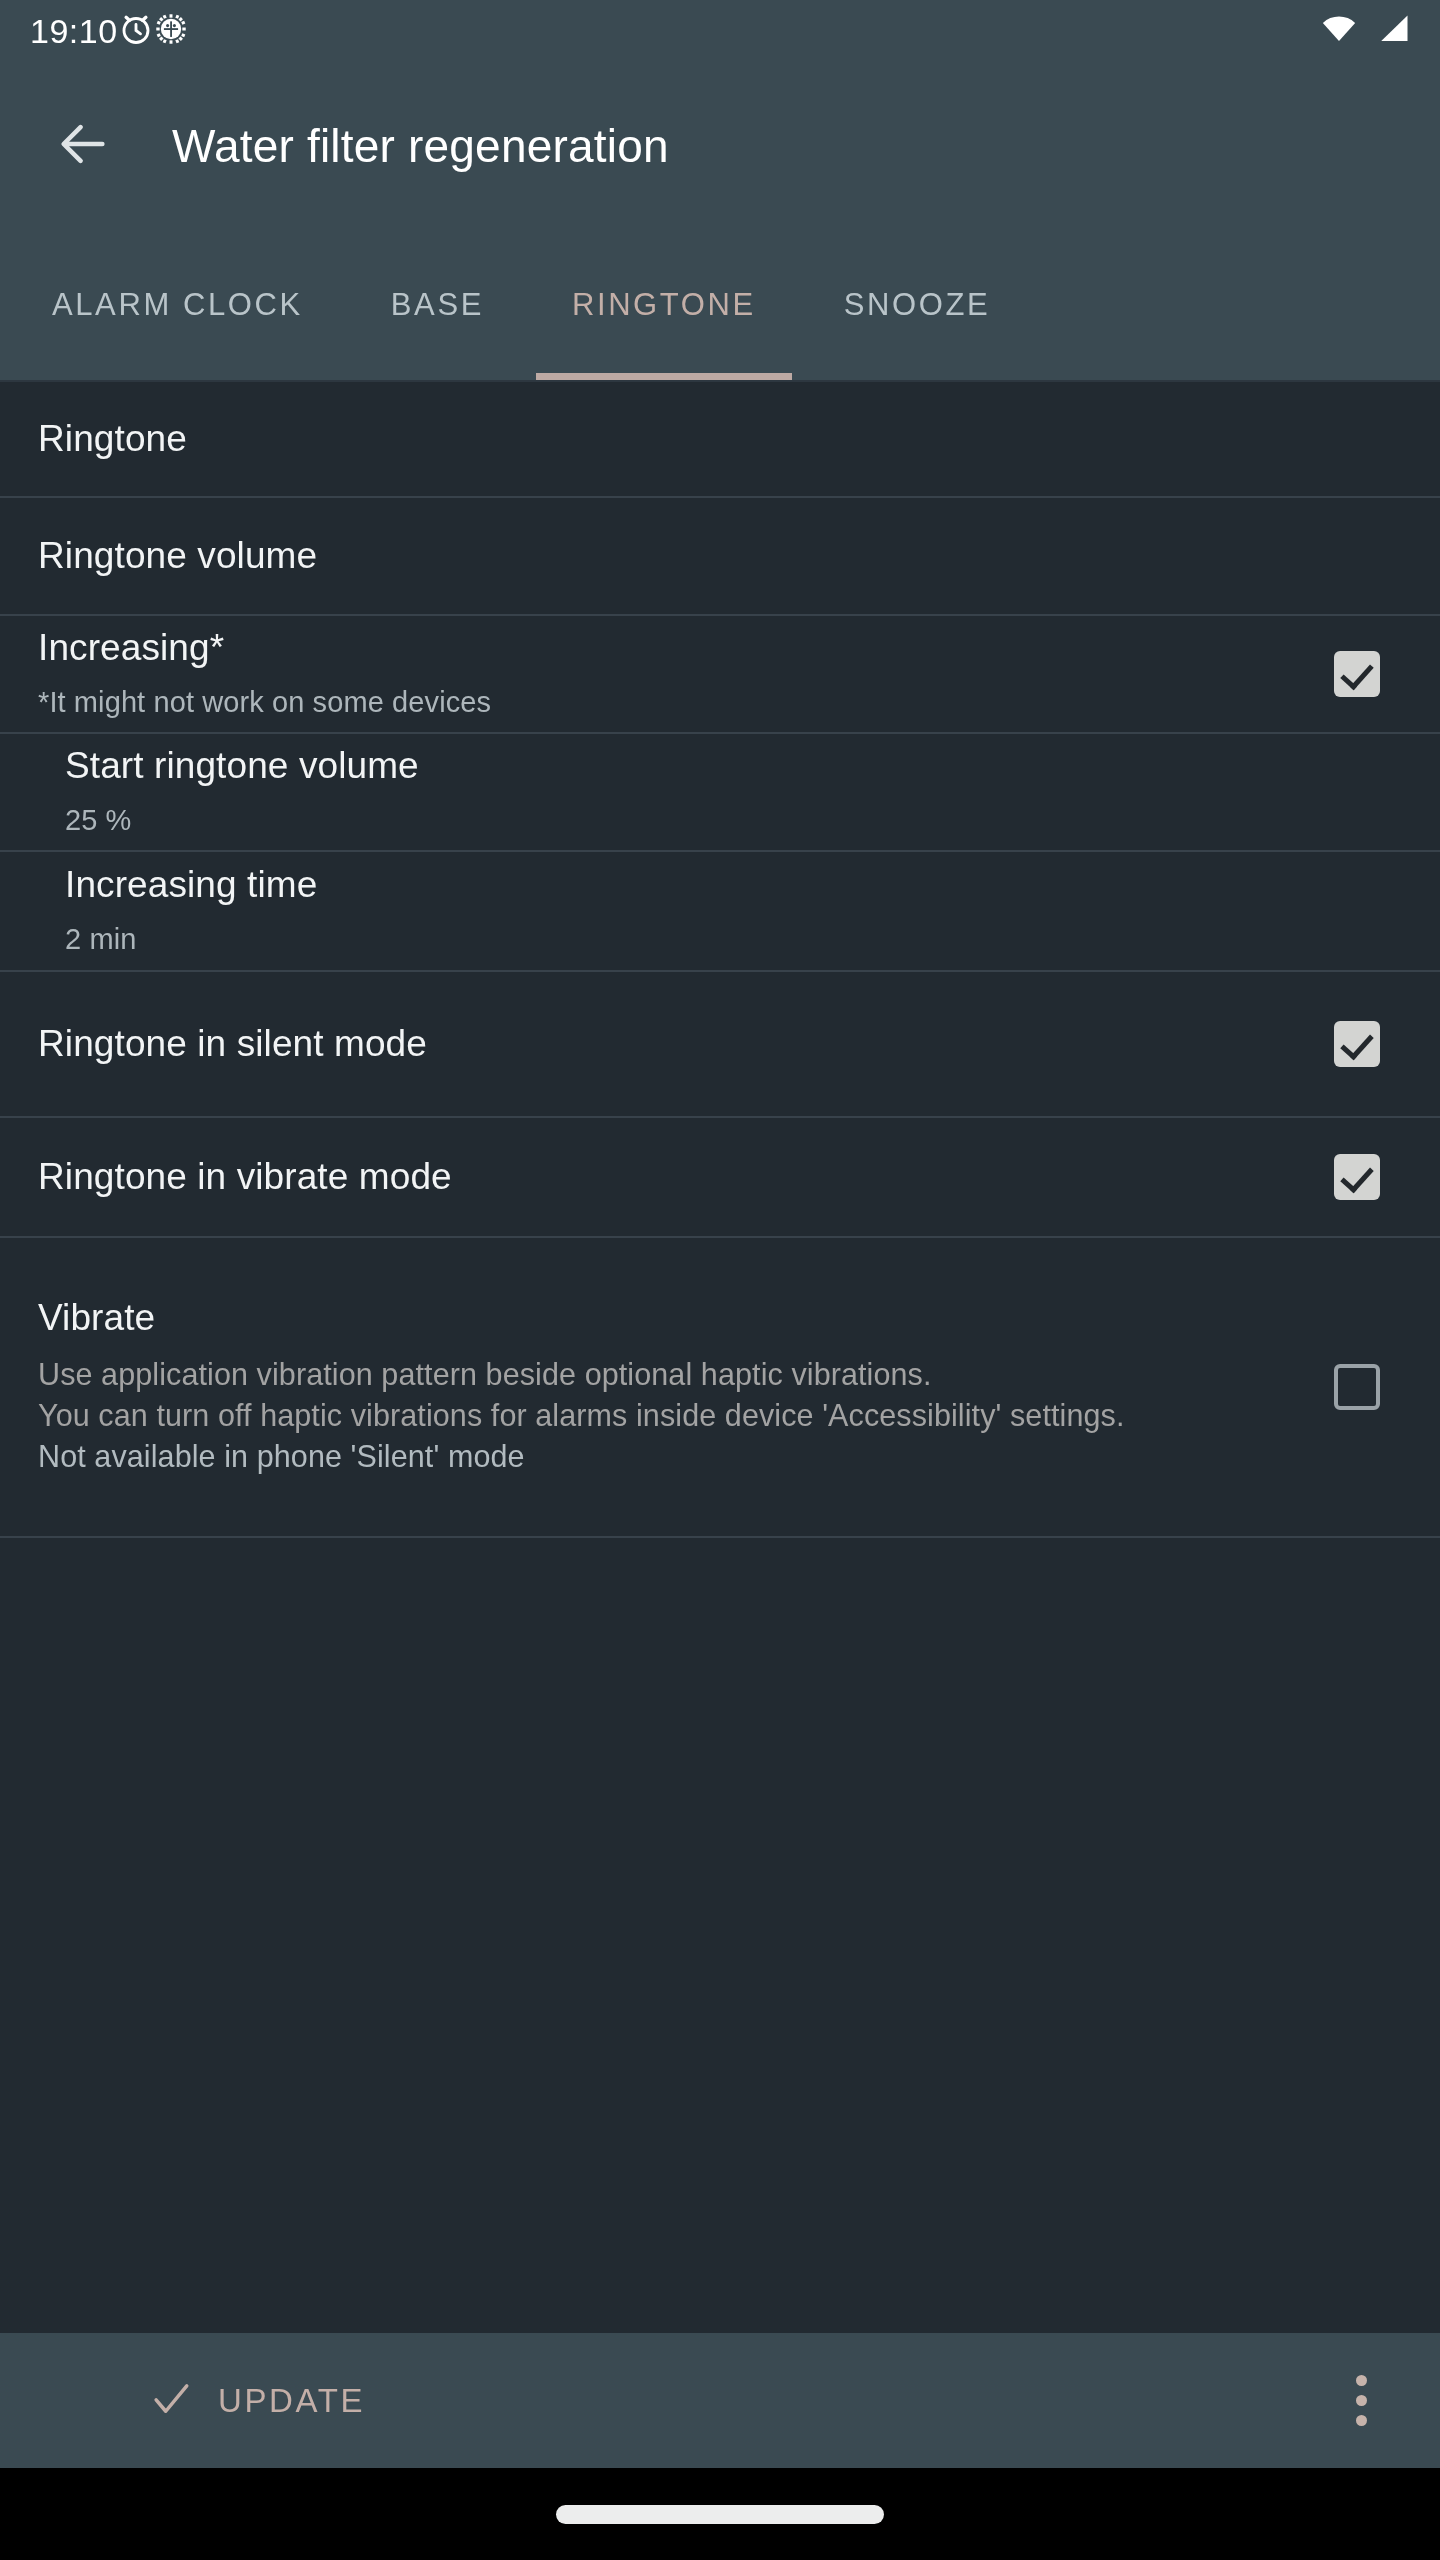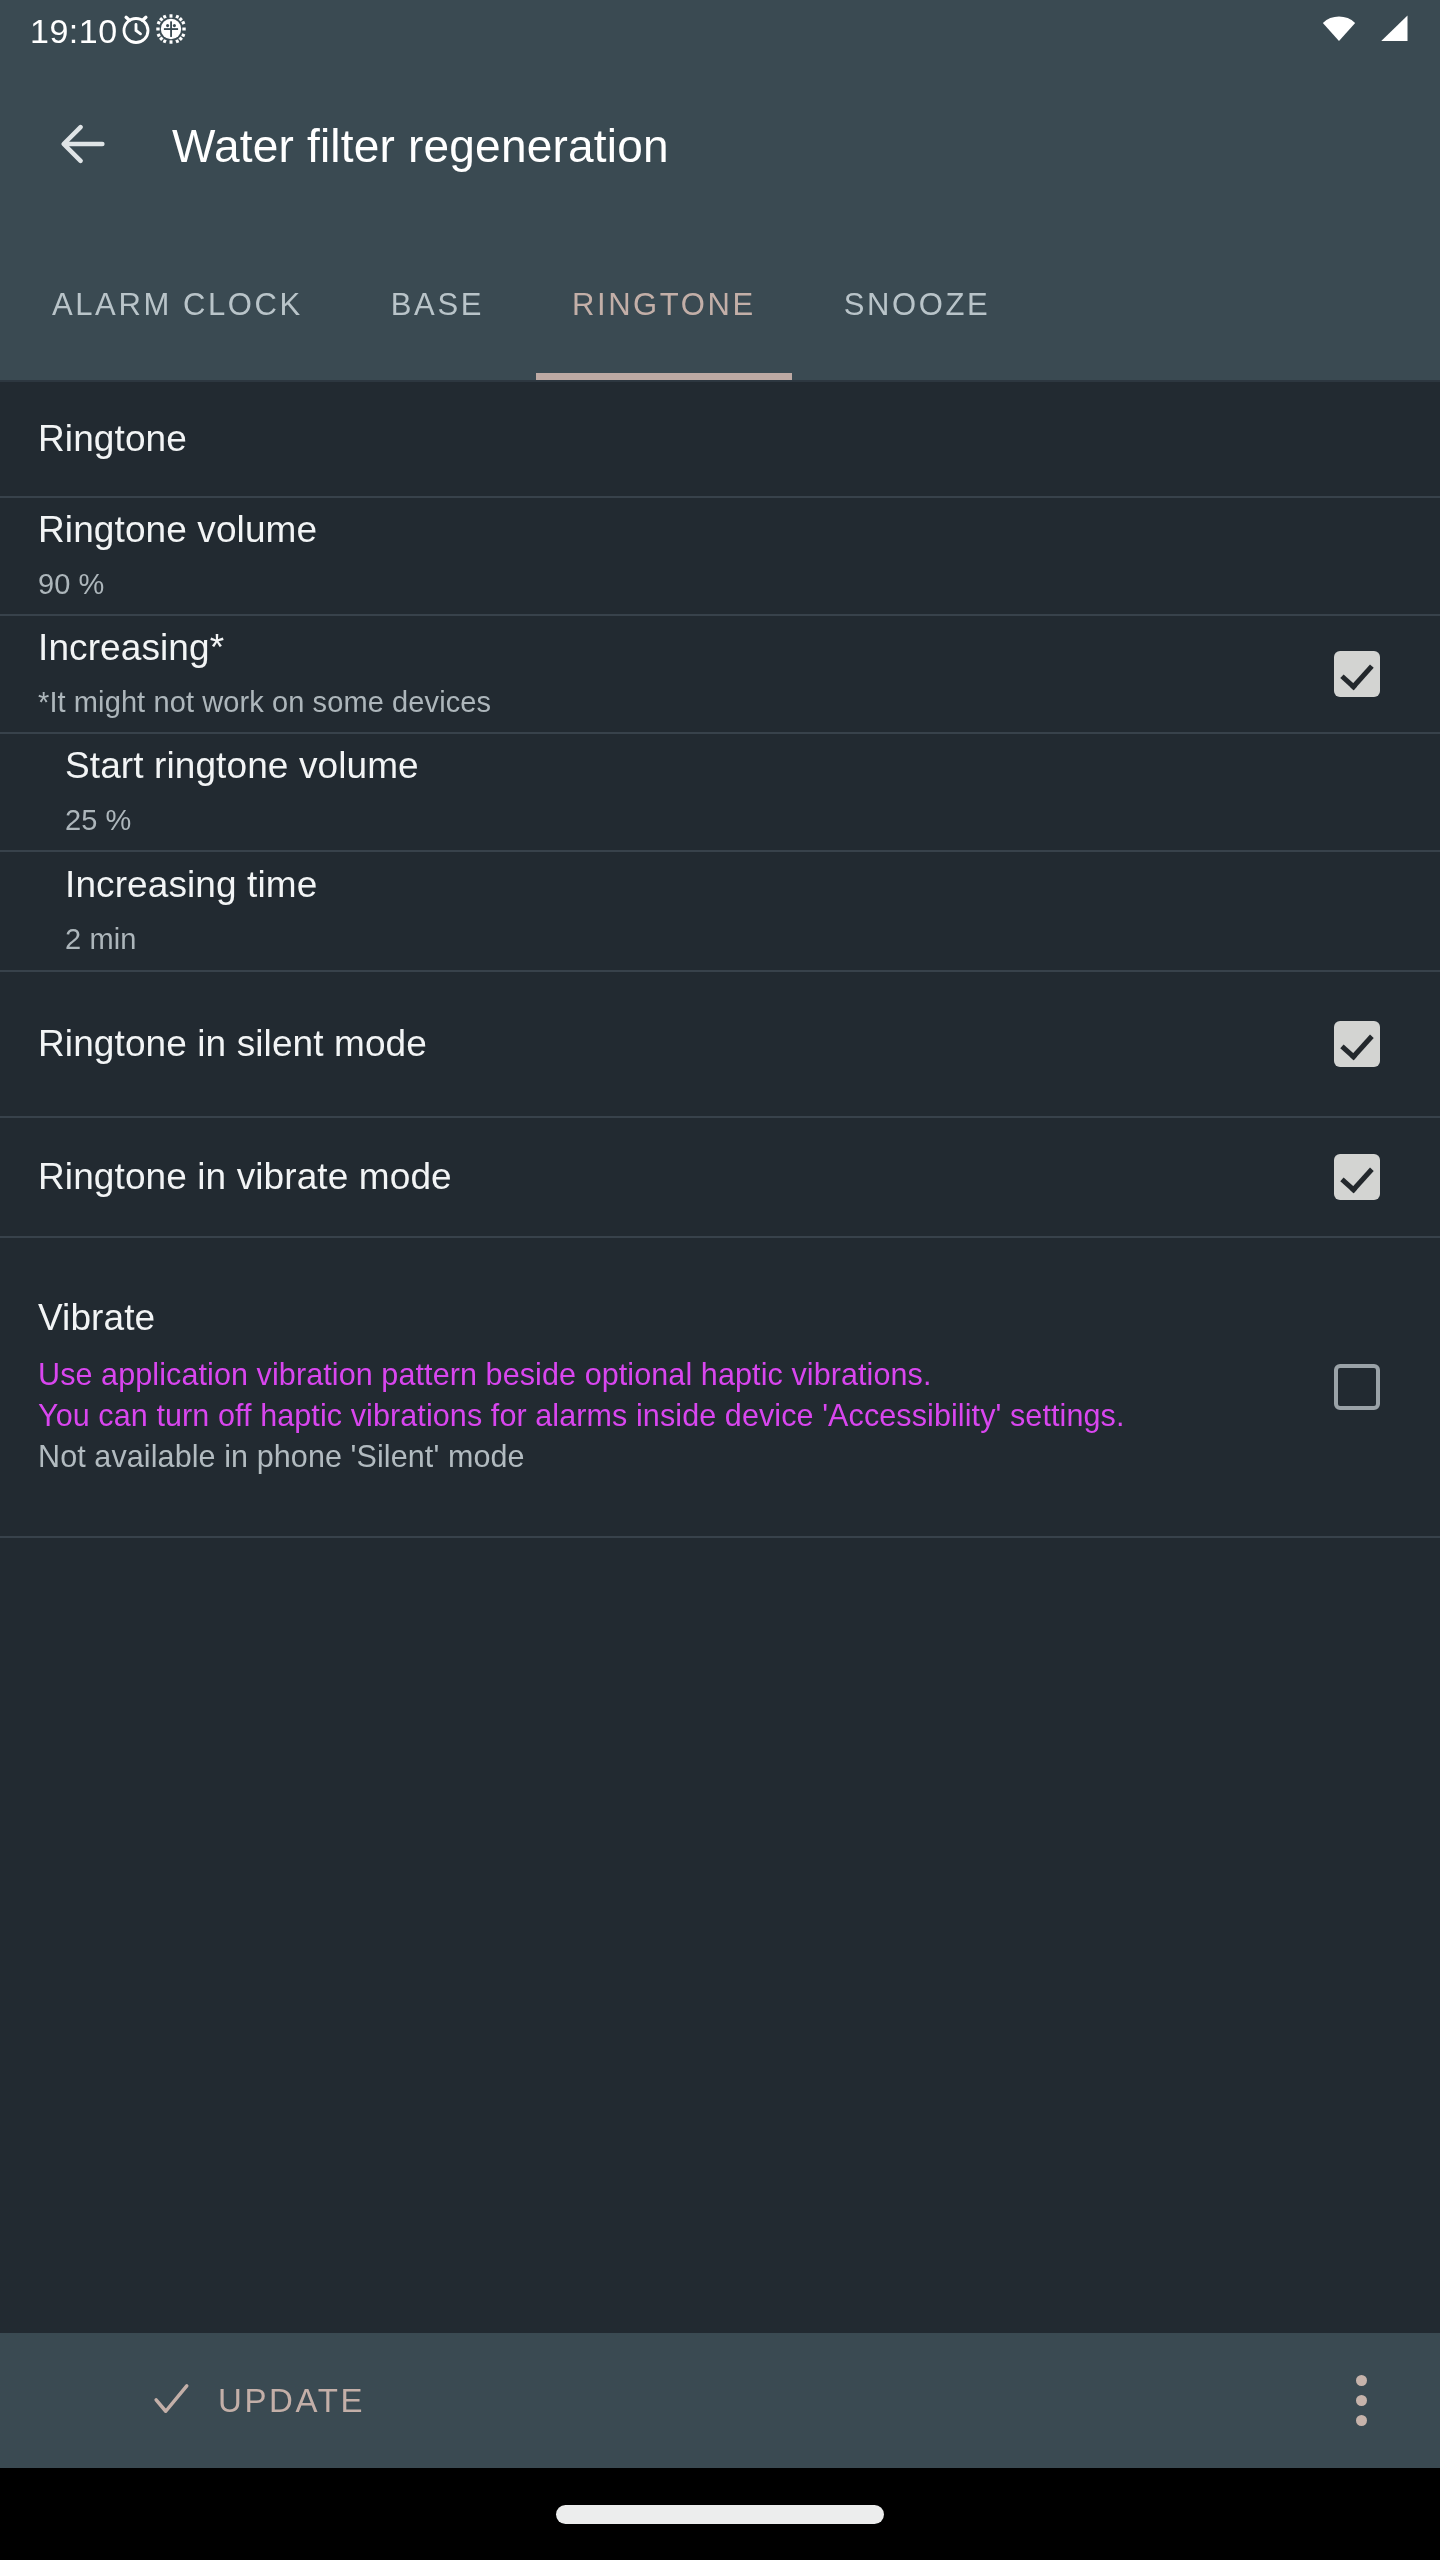--- a/index.html
+++ b/index.html
@@ -117,21 +117,21 @@
     letter-spacing: 0.1px;
   }
   .row-sub {
     color: #adb6bb;
     font-size: 29px;
     line-height: 1.3;
     margin-top: 14px;
     letter-spacing: 0.1px;
   }
   .row-sub-block {
-    color: #d946ef;
+    color: #a3a3a3;
     font-size: 30.5px;
     line-height: 1.35;
     margin-top: 14px;
     white-space: pre-line;
     letter-spacing: 0.1px;
   }
   .row-note {
     color: #b2bbc0;
     font-size: 30.5px;
     line-height: 1.35;
@@ -307,21 +307,20 @@
 
     <div class="row r-ringtone">
       <div class="row-text">
         <div class="row-title">Ringtone</div>
       </div>
     </div>
 
     <div class="row r-volume">
       <div class="row-text">
         <div class="row-title">Ringtone volume</div>
-        <div class="row-sub">90 %</div>
       </div>
     </div>
 
     <div class="row r-increasing">
       <div class="row-text">
         <div class="row-title">Increasing*</div>
         <div class="row-sub">*It might not work on some devices</div>
       </div>
       <div class="cbox checked"></div>
     </div>

